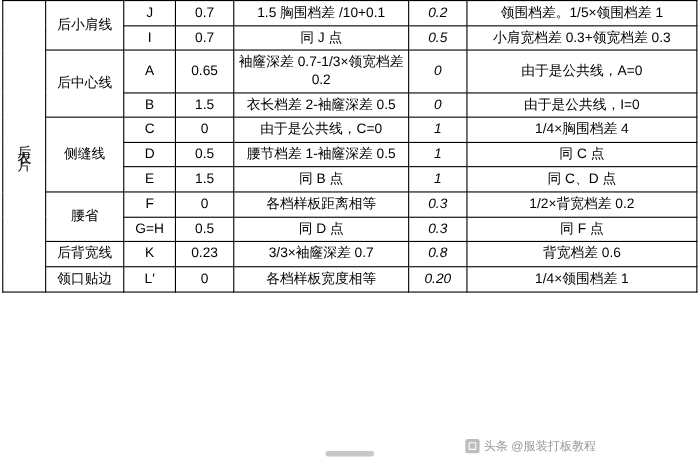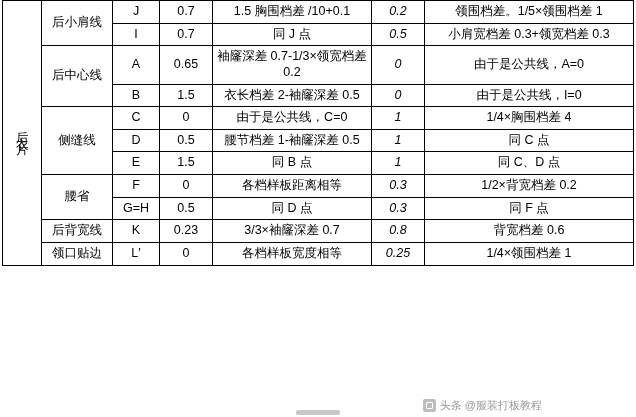--- a/index.html
+++ b/index.html
@@ -203,21 +203,21 @@
         <td class="c-desc">3/3×袖窿深差 0.7</td>
         <td class="c-val">0.8</td>
         <td class="c-note">背宽档差 0.6</td>
       </tr>
 
       <tr>
         <td class="c-part">领口贴边</td>
         <td class="c-code">L′</td>
         <td class="c-num">0</td>
         <td class="c-desc">各档样板宽度相等</td>
-        <td class="c-val">0.25</td>
+        <td class="c-val">0.20</td>
         <td class="c-note">1/4×领围档差 1</td>
       </tr>
 
     </tbody>
   </table>
 
   <div class="bottom-bar"></div>
 
   <div class="watermark">
     <span class="wm-logo"></span>

